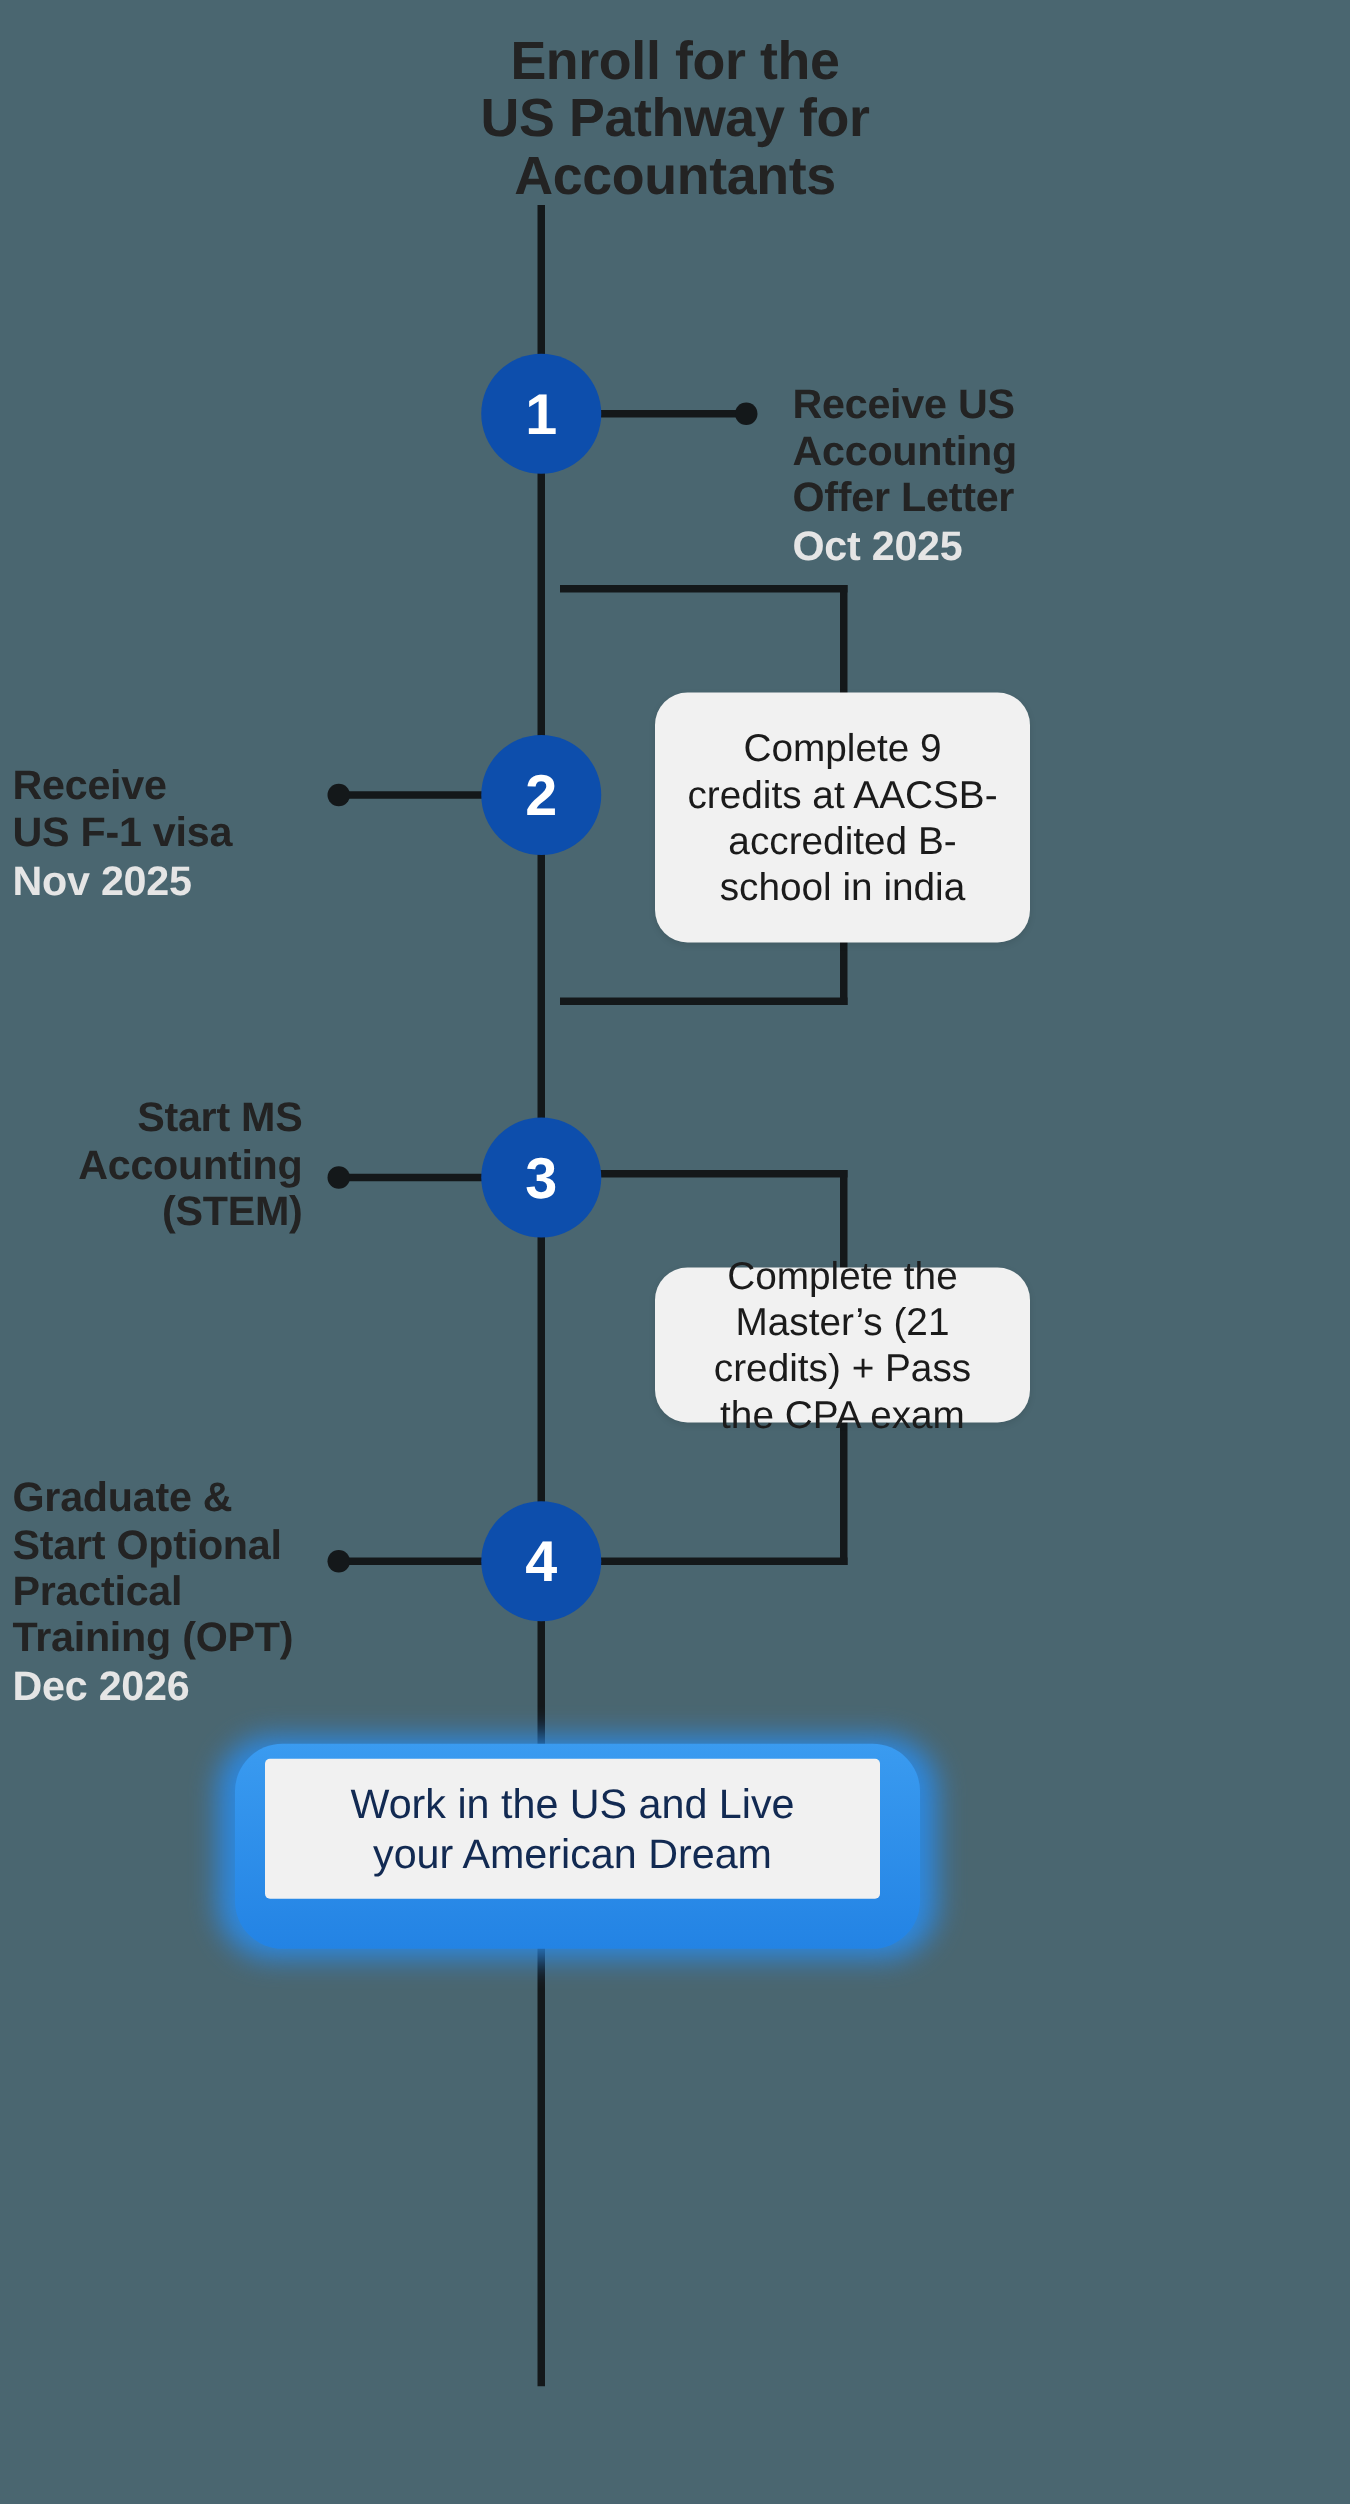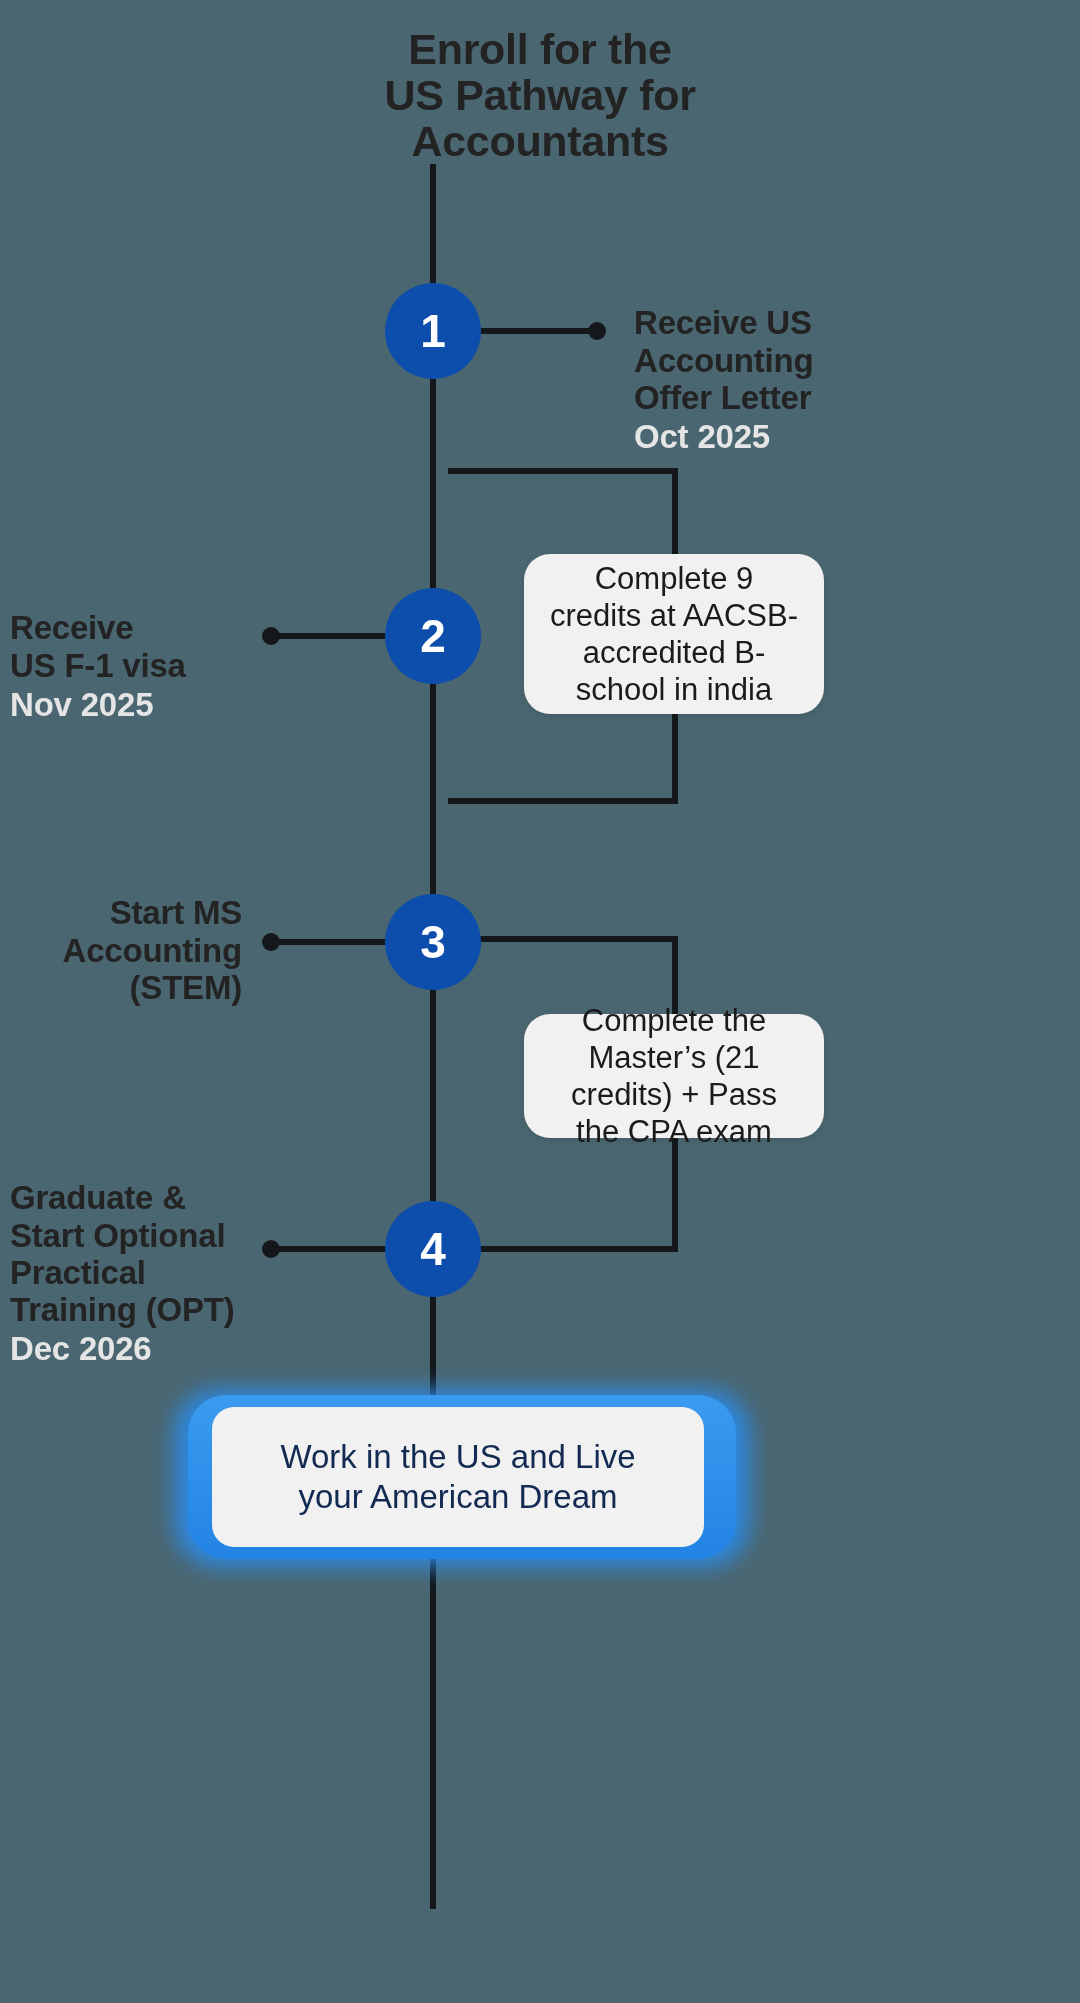--- a/index.html
+++ b/index.html
@@ -105,21 +105,21 @@
   }
   .side-label .date {
     display: block;
     color: #e5e5e5;
     font-weight: 700;
     margin-top: 2px;
   }
 
   .label-1 { left: 634px; top: 243px; width: 330px; text-align: left; }
   .label-2 { left: 10px;  top: 548px; width: 232px; text-align: left; }
-  .label-3 { left: 10px;  top: 833px; width: 232px; text-align: right; }
+  .label-3 { left: 10px;  top: 814px; width: 232px; text-align: right; }
   .label-4 { left: 10px;  top: 1118px; width: 232px; text-align: left; }
 
   
   .bracket {
     position: absolute;
     z-index: 2;
   }
   .bracket .h {
     position: absolute;
     height: 6px;
@@ -155,21 +155,21 @@
     text-align: center;
     display: flex;
     align-items: center;
     justify-content: center;
     padding: 14px 20px;
     box-sizing: border-box;
     white-space: pre-line;
     z-index: 5;
     box-shadow: 0 2px 6px rgba(0,0,0,0.10);
   }
-  .callout-1 { left: 524px; top: 530px; width: 300px; height: 160px; }
+  .callout-1 { left: 524px; top: 530px; width: 300px; height: 200px; }
   .callout-2 { left: 524px; top: 990px; width: 300px; height: 124px; }
 
   
   .banner-wrap {
     position: absolute;
     left: 168px;
     top: 1355px;
     width: 588px;
     height: 200px;
     z-index: 7;
@@ -192,22 +192,22 @@
     width: 548px;
     height: 164px;
     border-radius: 38px;
     background: linear-gradient(180deg, #3a9bf0 0%, #2383e4 100%);
   }
   .banner-card {
     position: absolute;
     left: 24px;
     top: 12px;
     width: 492px;
-    height: 140px;
-    border-radius: 22px;
+    height: 112px;
+    border-radius: 4px;
     background: #f1f1f1;
     color: #122a52;
     font-size: 33px;
     font-weight: 400;
     line-height: 1.2;
     text-align: center;
     display: flex;
     align-items: center;
     justify-content: center;
     white-space: pre-line;

